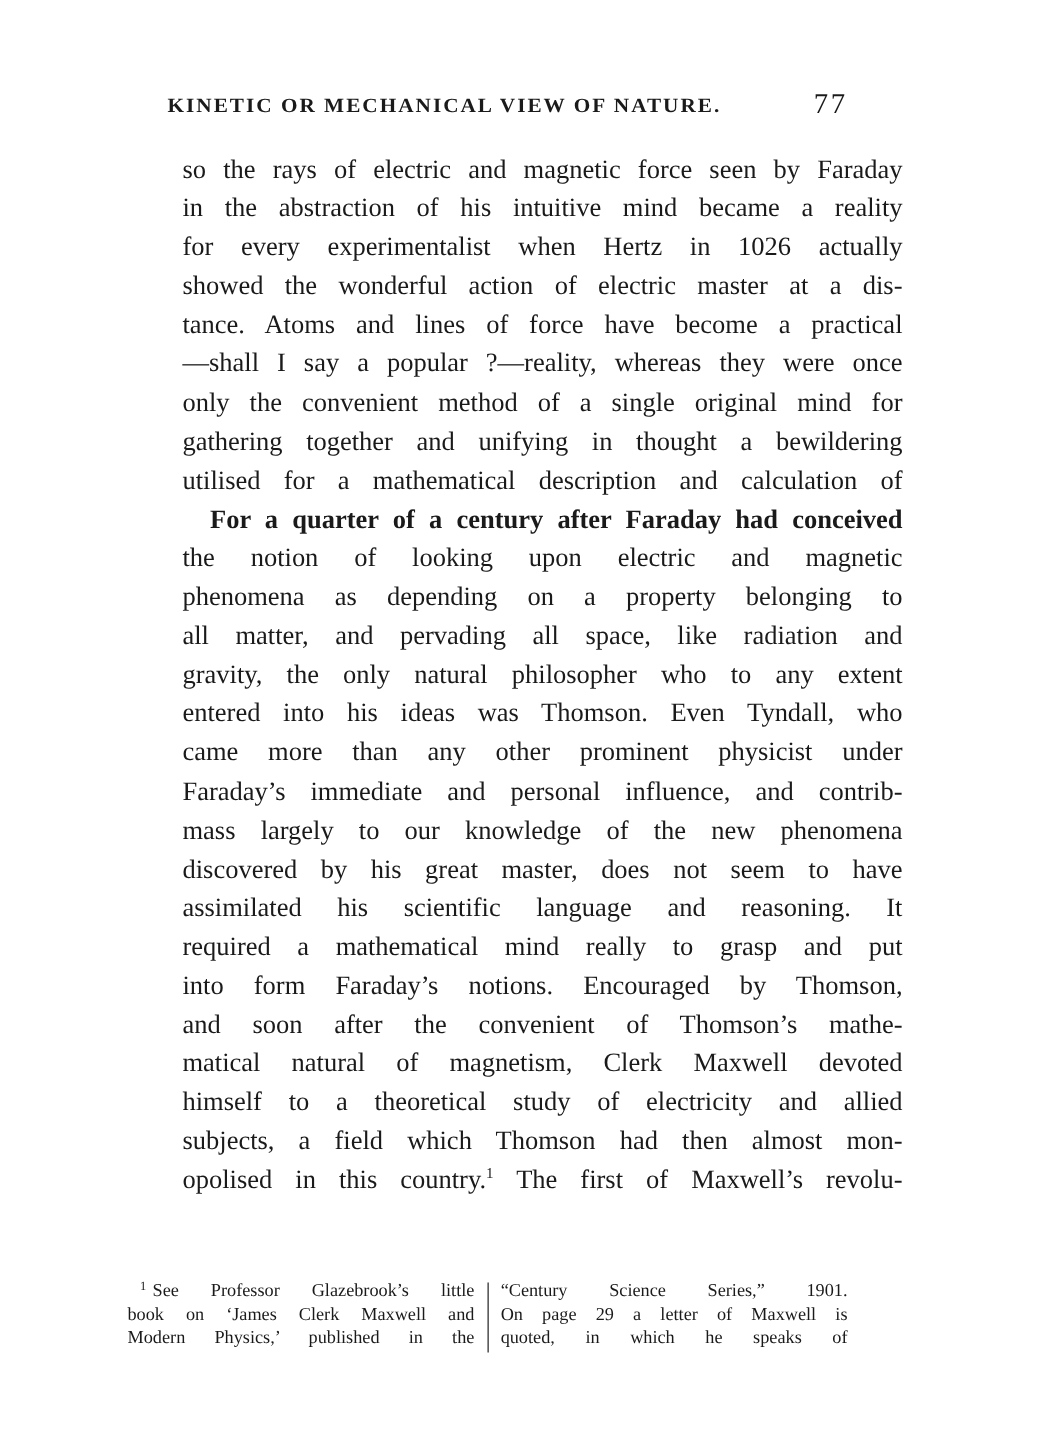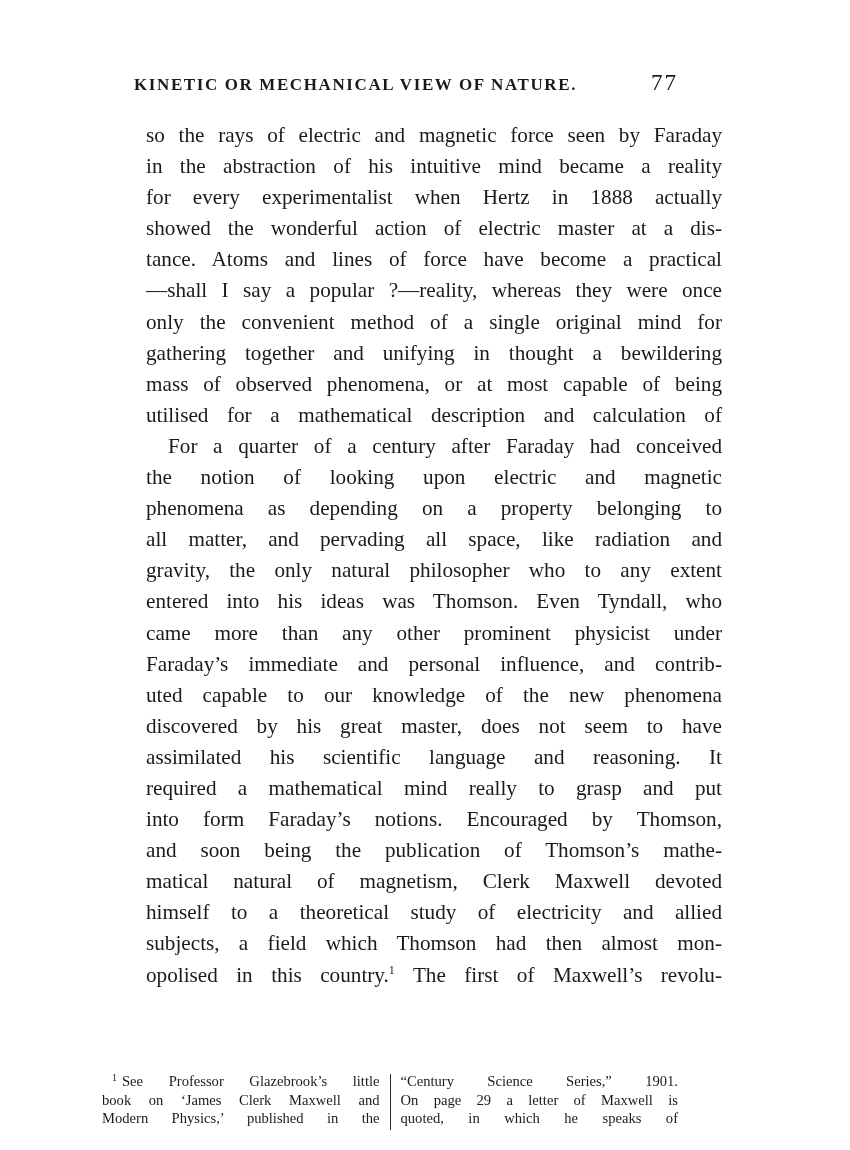--- a/index.html
+++ b/index.html
@@ -55,35 +55,35 @@
       text-align: justify;
       text-align-last: justify;
       white-space: nowrap;
       height: 31.1px;
     }
     .line.last {
       text-align-last: left;
     }
     .line.indent {
       padding-left: 22px;
+      font-weight: bold;
     }
     .line .sup {
       font-size: 12px;
       vertical-align: 8px;
       line-height: 0;
     }
     .footnotes {
       position: absolute;
       top: 1024px;
       left: 0;
       width: 576px;
       display: flex;
       font-size: 14.6px;
       line-height: 18.5px;
-      margin-top: 48px;
     }
     .fn-col {
       width: 278px;
     }
     .fn-col .line {
       height: 18.5px;
     }
     .fn-col.left .line.first {
       padding-left: 10px;
     }
@@ -106,43 +106,42 @@
 <div class="page">
 
   <div class="running-head">
     <span class="running-title">KINETIC OR MECHANICAL VIEW OF NATURE.</span>
     <span class="page-number">77</span>
   </div>
 
   <div class="body-text">
     <span class="line">so the rays of electric and magnetic force seen by Faraday</span>
     <span class="line">in the abstraction of his intuitive mind became a reality</span>
-    <span class="line">for every experimentalist when Hertz in 1888 actually</span>
+    <span class="line">for every experimentalist when Hertz in 1026 actually</span>
     <span class="line">showed the wonderful action of electric master at a dis-</span>
     <span class="line">tance.  Atoms and lines of force have become a practical</span>
     <span class="line">—shall I say a popular ?—reality, whereas they were once</span>
     <span class="line">only the convenient method of a single original mind for</span>
     <span class="line">gathering together and unifying in thought a bewildering</span>
-    <span class="line">mass of observed phenomena, or at most capable of being</span>
     <span class="line">utilised for a mathematical description and calculation of</span>
 
     <span class="line indent">For a quarter of a century after Faraday had conceived</span>
     <span class="line">the notion of looking upon electric and magnetic</span>
     <span class="line">phenomena as depending on a property belonging to</span>
     <span class="line">all matter, and pervading all space, like radiation and</span>
     <span class="line">gravity, the only natural philosopher who to any extent</span>
     <span class="line">entered into his ideas was Thomson.  Even Tyndall, who</span>
     <span class="line">came more than any other prominent physicist under</span>
     <span class="line">Faraday’s immediate and personal influence, and contrib-</span>
-    <span class="line">uted capable to our knowledge of the new phenomena</span>
+    <span class="line">mass largely to our knowledge of the new phenomena</span>
     <span class="line">discovered by his great master, does not seem to have</span>
     <span class="line">assimilated his scientific language and reasoning.  It</span>
     <span class="line">required a mathematical mind really to grasp and put</span>
     <span class="line">into form Faraday’s notions.  Encouraged by Thomson,</span>
-    <span class="line">and soon being the publication of Thomson’s mathe-</span>
+    <span class="line">and soon after the convenient of Thomson’s mathe-</span>
     <span class="line">matical natural of magnetism, Clerk Maxwell devoted</span>
     <span class="line">himself to a theoretical study of electricity and allied</span>
     <span class="line">subjects, a field which Thomson had then almost mon-</span>
     <span class="line">
       <span>opolised in this country.</span><span class="sup">1</span>
       <span>The first of Maxwell’s revolu-</span>
     </span>
   </div>
 
   <div class="footnotes">

